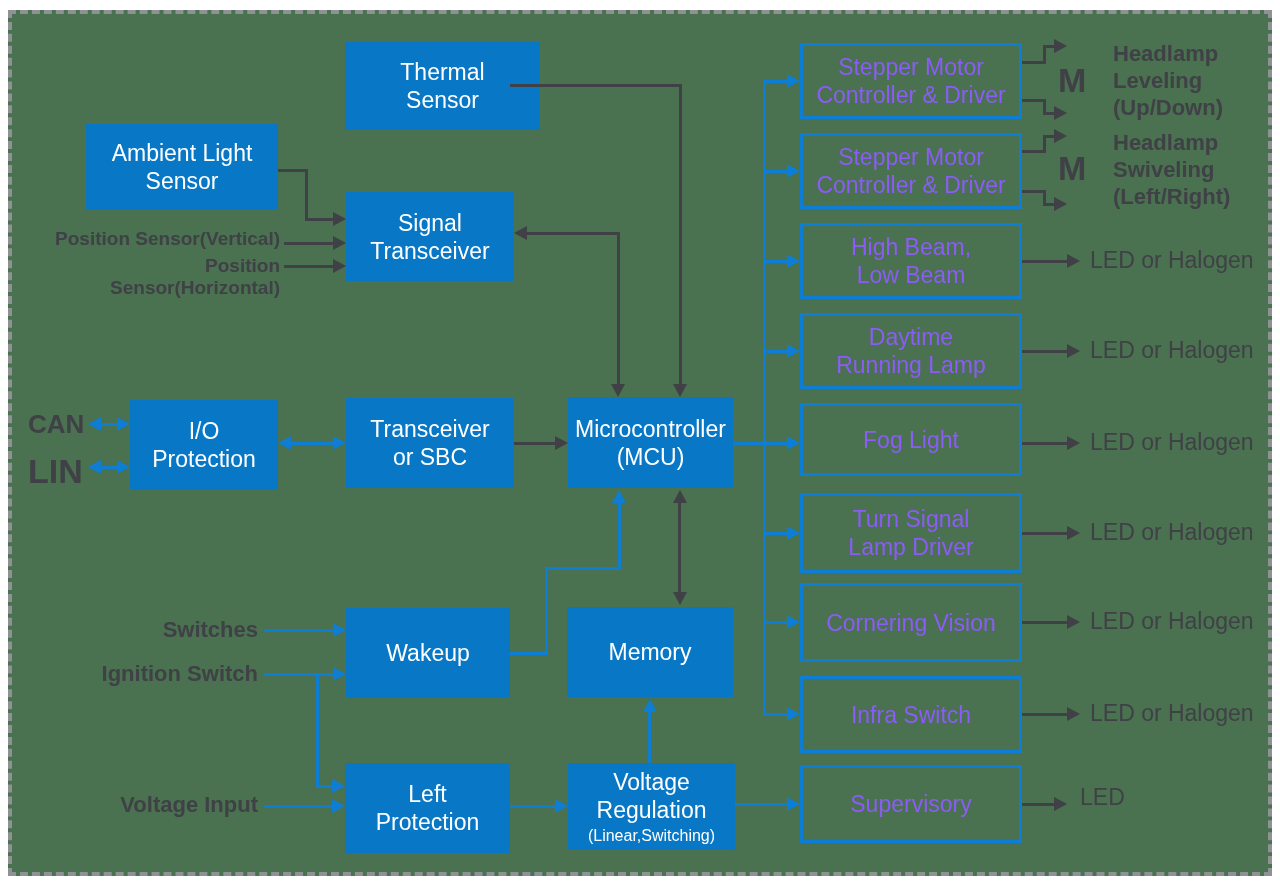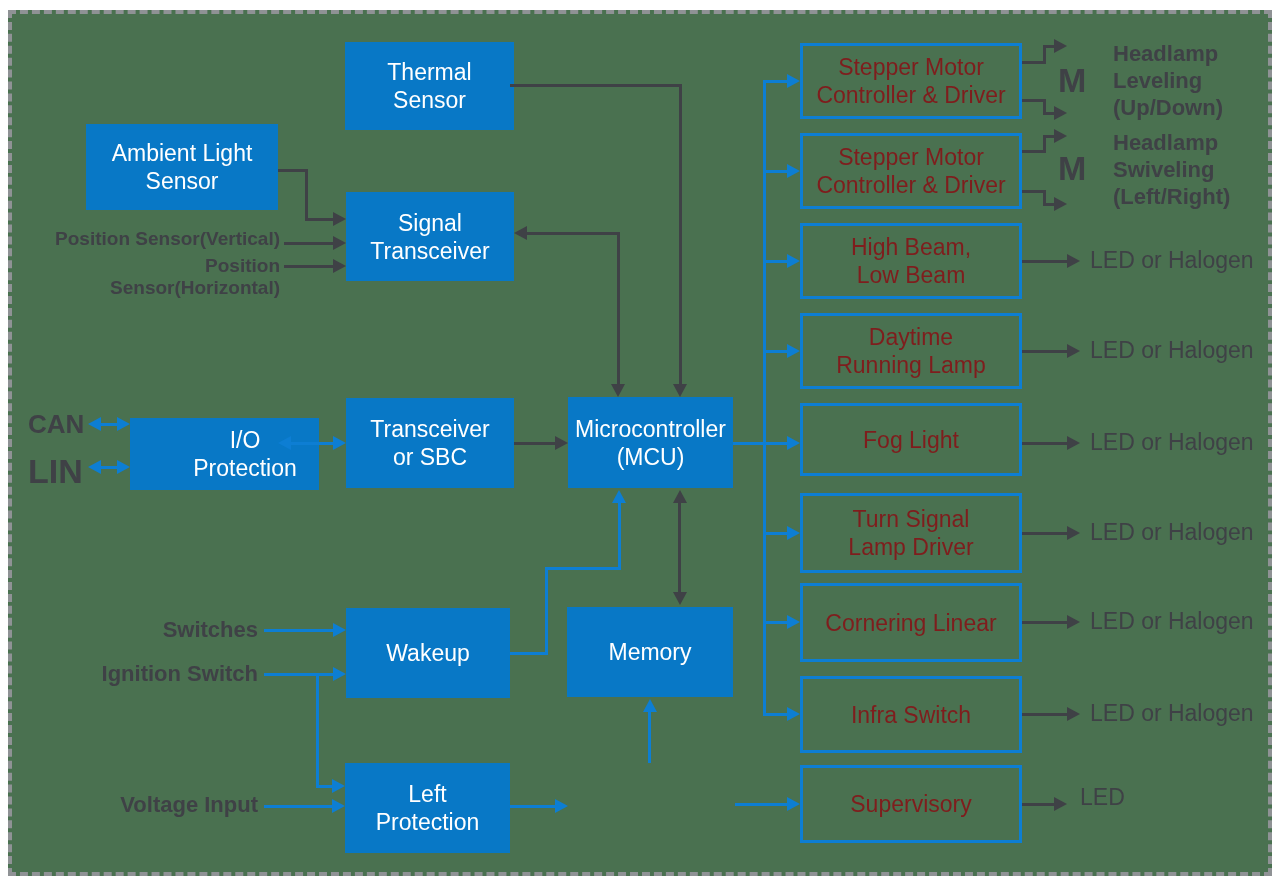--- a/index.html
+++ b/index.html
@@ -12,21 +12,21 @@
     left:8px;top:10px;width:1264px;height:866px;box-sizing:border-box;
     border:4px dashed #8f9295;background:#4a7150;
   }
   
   .blk{
     background:#0878c6;color:#ffffff;display:flex;align-items:center;justify-content:center;
     text-align:center;font-size:23px;line-height:28px;white-space:pre-line;
   }
   
   .obox{
-    box-sizing:border-box;border:3px solid #0d7ed3;color:#7f1d1d;
+    box-sizing:border-box;border:3px solid #0d7ed3;color:#8b5cf6;
     display:flex;align-items:center;justify-content:center;text-align:center;
     font-size:23px;line-height:28px;white-space:pre-line;
   }
   
   .ln{position:absolute;}
   .dk{background:#3f4146;}
   .bu{background:#0d7ed3;}
   .h{height:3px;}
   .v{width:3px;}
   
@@ -45,49 +45,54 @@
   .hl-lbl{font-weight:bold;font-size:22px;line-height:27px;}
   .m-lbl{font-weight:bold;font-size:34px;}
   .vreg-sub{font-size:16px;line-height:20px;margin-top:2px;}
 </style>
 </head>
 <body>
 
 <div id="page">
   <div id="frame" class="abs"></div>
 
-  <div class="abs blk" style="left:345px;top:42px;width:169px;height:88px;">Thermal
+  <div class="abs blk" style="left:345px;top:42px;width:195px;height:88px;">Thermal
 Sensor</div>
   <div class="abs blk" style="left:86px;top:124px;width:192px;height:86px;">Ambient Light
 Sensor</div>
   <div class="abs blk" style="left:346px;top:192px;width:168px;height:89px;">Signal
 Transceiver</div>
-  <div class="abs blk" style="left:130px;top:418px;width:148px;height:72px;padding-left:41px;">I/O
+  <div class="abs blk" style="left:130px;top:400px;width:148px;height:90px;">I/O
 Protection</div>
   <div class="abs blk" style="left:346px;top:398px;width:168px;height:90px;">Transceiver
 or SBC</div>
   <div class="abs blk" style="left:568px;top:397px;width:165px;height:91px;">Microcontroller
 (MCU)</div>
   <div class="abs blk" style="left:346px;top:608px;width:164px;height:90px;">Wakeup</div>
   <div class="abs blk" style="left:567px;top:607px;width:166px;height:90px;">Memory</div>
   <div class="abs blk" style="left:345px;top:763px;width:165px;height:90px;">Left
 Protection</div>
+  <div class="abs blk" style="left:568px;top:763px;width:167px;height:87px;flex-direction:column;">
+    <span style="white-space:pre-line;">Voltage
+Regulation</span>
+    <span class="vreg-sub">(Linear,Switching)</span>
+  </div>
 
   <div class="abs obox" style="left:800px;top:43px;width:222px;height:76px;">Stepper Motor
 Controller &amp; Driver</div>
   <div class="abs obox" style="left:800px;top:133px;width:222px;height:76px;">Stepper Motor
 Controller &amp; Driver</div>
   <div class="abs obox" style="left:800px;top:223px;width:222px;height:76px;">High Beam,
 Low Beam</div>
   <div class="abs obox" style="left:800px;top:313px;width:222px;height:76px;">Daytime
 Running Lamp</div>
   <div class="abs obox" style="left:800px;top:403px;width:222px;height:73px;">Fog Light</div>
   <div class="abs obox" style="left:800px;top:493px;width:222px;height:80px;">Turn Signal
 Lamp Driver</div>
-  <div class="abs obox" style="left:800px;top:583px;width:222px;height:79px;">Cornering Linear</div>
+  <div class="abs obox" style="left:800px;top:583px;width:222px;height:79px;">Cornering Vision</div>
   <div class="abs obox" style="left:800px;top:676px;width:222px;height:77px;">Infra Switch</div>
   <div class="abs obox" style="left:800px;top:765px;width:222px;height:78px;">Supervisory</div>
 
   <div class="ln dk h" style="left:510px;top:84px;width:172px;"></div>
   <div class="ln dk v" style="left:679px;top:84px;height:300px;"></div>
   <div class="ar ar-d-d" style="left:673px;top:384px;"></div>
 
   <div class="ln dk v" style="left:617px;top:232px;height:152px;"></div>
   <div class="ln dk h" style="left:524px;top:232px;width:95px;"></div>
   <div class="ar ar-l-d" style="left:514px;top:226px;"></div>

